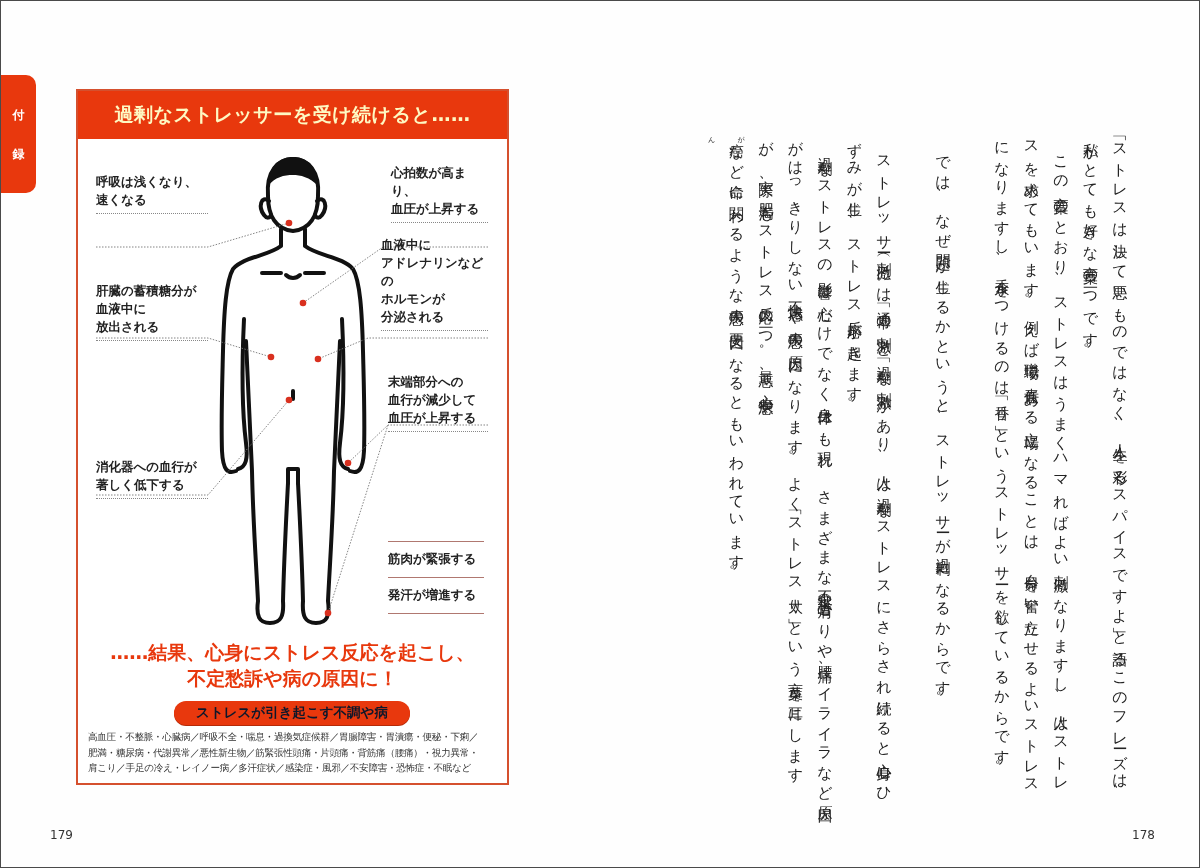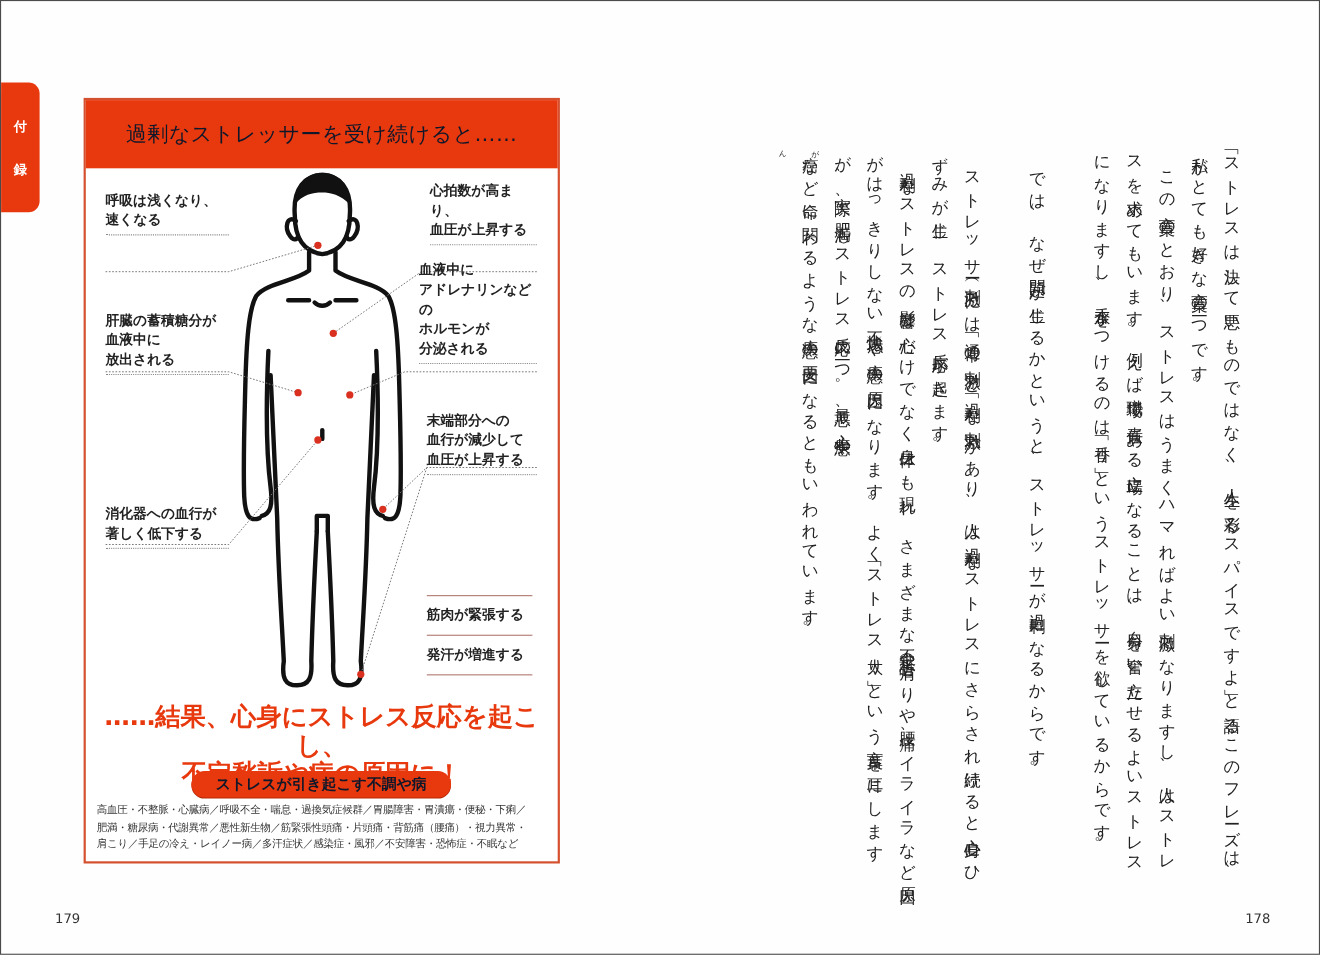--- a/index.html
+++ b/index.html
@@ -25,37 +25,37 @@
   .page-num { position: absolute; top: 827px; font-size: 12px; color: #333; font-family: "DejaVu Sans", sans-serif; }
   .page-num.left { left: 49px; }
   .page-num.right { left: 1131px; }
 
   
   .info-box {
     position: absolute; left: 75px; top: 88px; width: 433px; height: 696px;
     border: 2px solid #d5502e; box-sizing: border-box; background: #fff;
   }
   .info-title {
-    height: 62px; background: #e8380d; color: #0f172a;
-    font-weight: normal; font-size: 19px; display: flex; align-items: center; justify-content: center;
+    height: 48px; background: #e8380d; color: #fef9c3;
+    font-weight: bold; font-size: 19px; display: flex; align-items: center; justify-content: center;
     letter-spacing: 0.5px;
   }
   .callout {
     position: absolute; font-size: 12.5px; font-weight: bold; line-height: 18px; color: #222;
     padding-bottom: 4px; border-bottom: 1px dotted #888;
   }
   .figure { position: absolute; left: 0; top: 0; width: 433px; height: 560px; }
   .tag-lines { position: absolute; left: 310px; top: 450px; width: 96px; }
   .tag-line {
     font-size: 12.5px; font-weight: bold; padding: 9px 0; border-top: 1.5px solid #b07870;
   }
   .tag-line:last-child { border-bottom: 1.5px solid #b07870; }
   .result {
     position: absolute; left: 0; top: 548px; width: 100%; text-align: center;
-    color: #e8380d; font-weight: bold; font-size: 23px; line-height: 26px;
+    color: #e8380d; font-weight: bold; font-size: 19px; line-height: 26px;
   }
   .pill {
     position: absolute; left: 96px; top: 610px; width: 236px; height: 24px;
     background: #e8380d; color: #0f172a; border-radius: 12px;
     font-weight: bold; font-size: 13.5px; display: flex; align-items: center; justify-content: center;
     box-shadow: 0 1px 0 #b52a08;
   }
   .disease-list {
     position: absolute; left: 10px; top: 638px; width: 412px;
     font-size: 9.6px; line-height: 15.5px; color: #333; letter-spacing: -0.3px;

